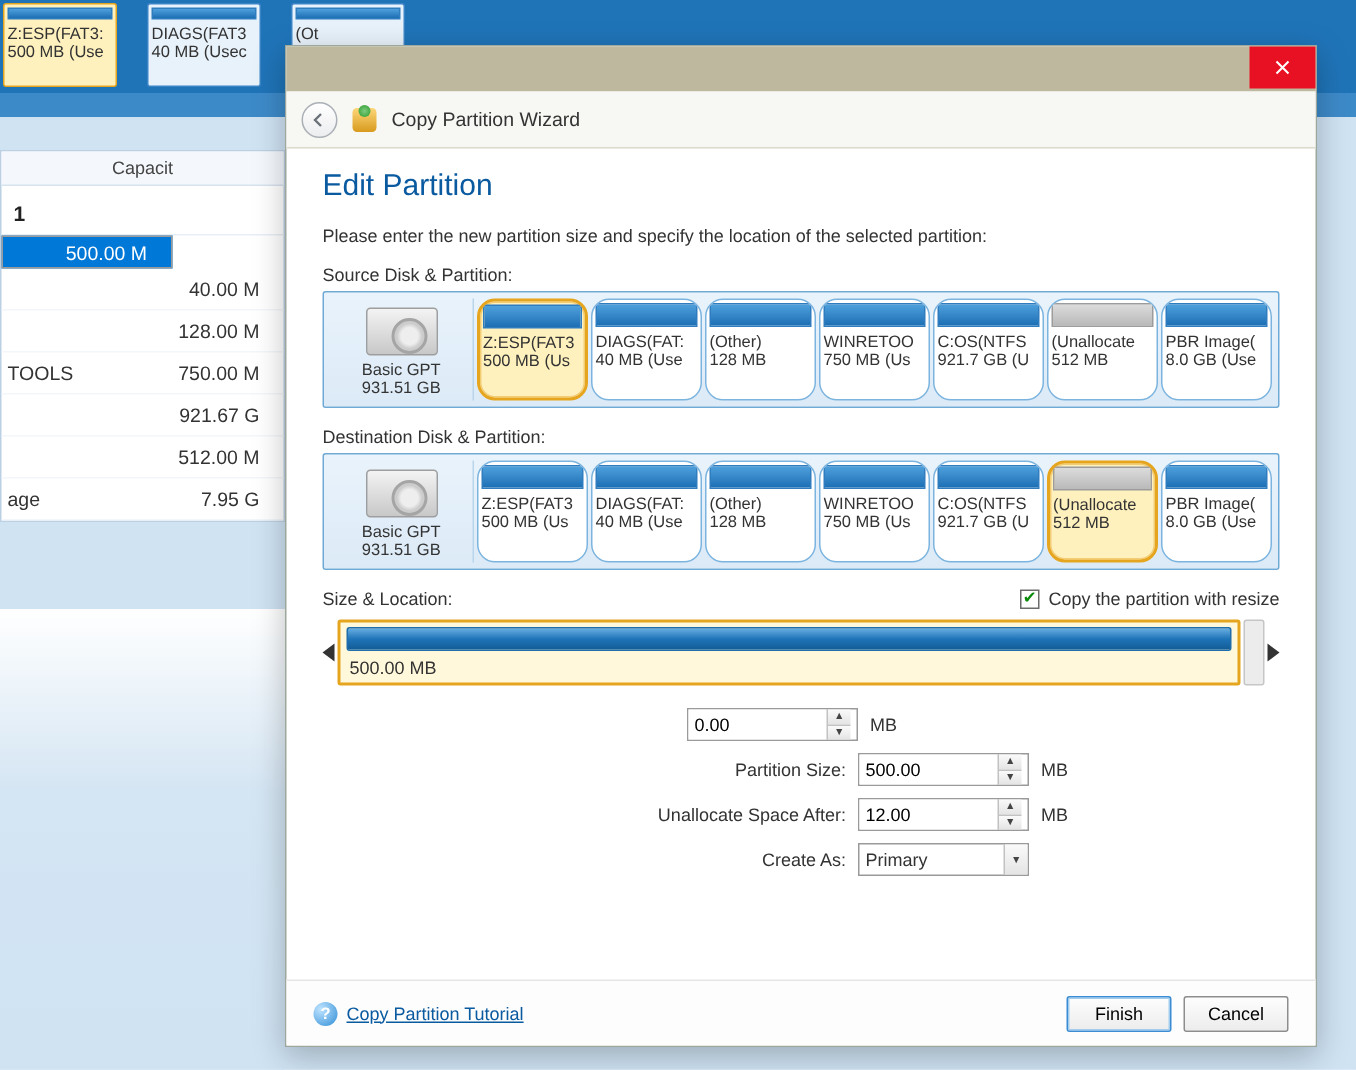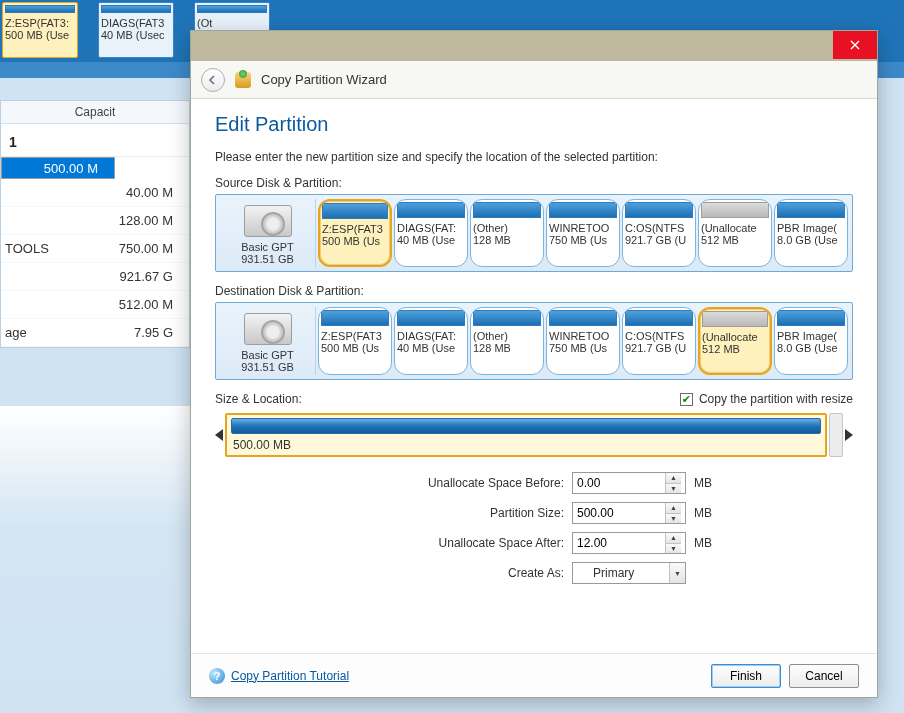--- a/index.html
+++ b/index.html
@@ -338,21 +338,21 @@
   .spin .btns div:first-child { border-bottom: 1px solid #c2c2c2; }
   .unit { width: 30px; }
   .sel {
     display: inline-flex;
     border: 1px solid #9a9a9a;
     background: #fff;
     height: 22px;
     width: 114px;
     align-items: center;
     justify-content: space-between;
-    padding-left: 20px;
+    padding-left: 4px;
   }
   .sel .dd {
     width: 16px; height: 100%;
     border-left: 1px solid #c2c2c2;
     background: linear-gradient(#fafafa,#e4e4e4);
     display: flex; align-items: center; justify-content: center;
     font-size: 7px; color: #444;
   }
   .dlg-footer {
     position: absolute;
@@ -551,21 +551,20 @@
       <div class="sliderbox">
         <div class="sliderbar"></div>
         <div class="sliderval">500.00 MB</div>
       </div>
       <div class="aftergap"></div>
       <div class="arrow r"></div>
     </div>
 
     <div class="formrows">
       <div class="formrow">
-        <label>Unallocate Space Before:</label>
         <span class="spin">
           <input value="0.00" style="">
           <span class="btns">
               <div>▲</div>
               <div>▼</div>
             </span>
         </span>
         <span class="unit">MB</span>
       </div>
       <div class="formrow">

